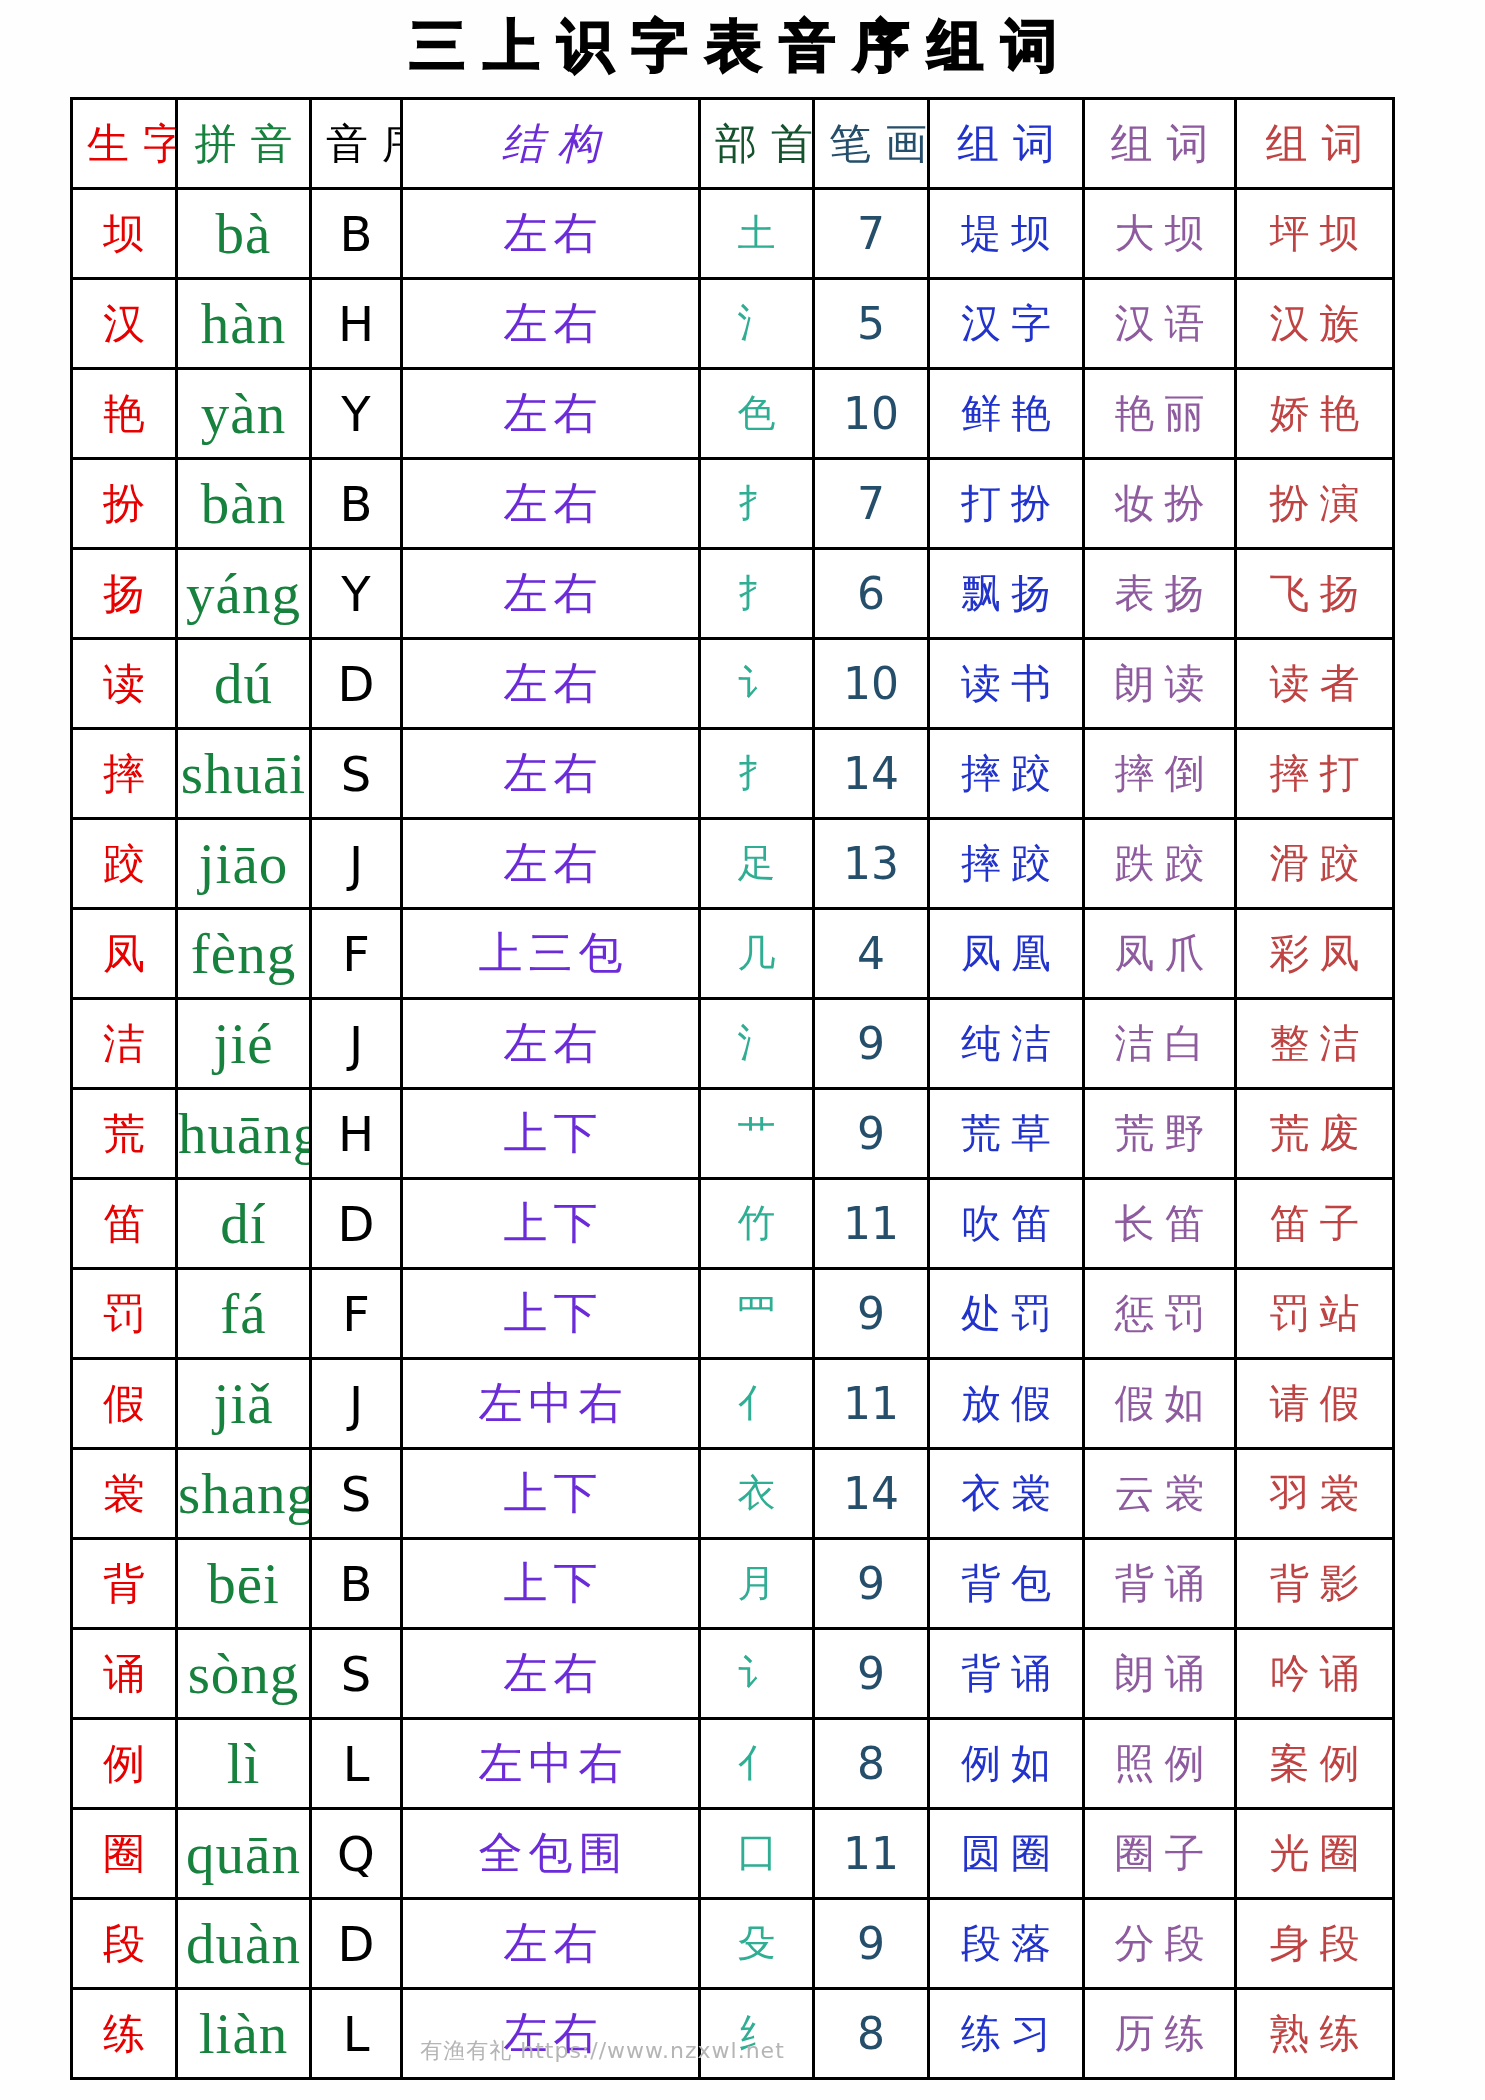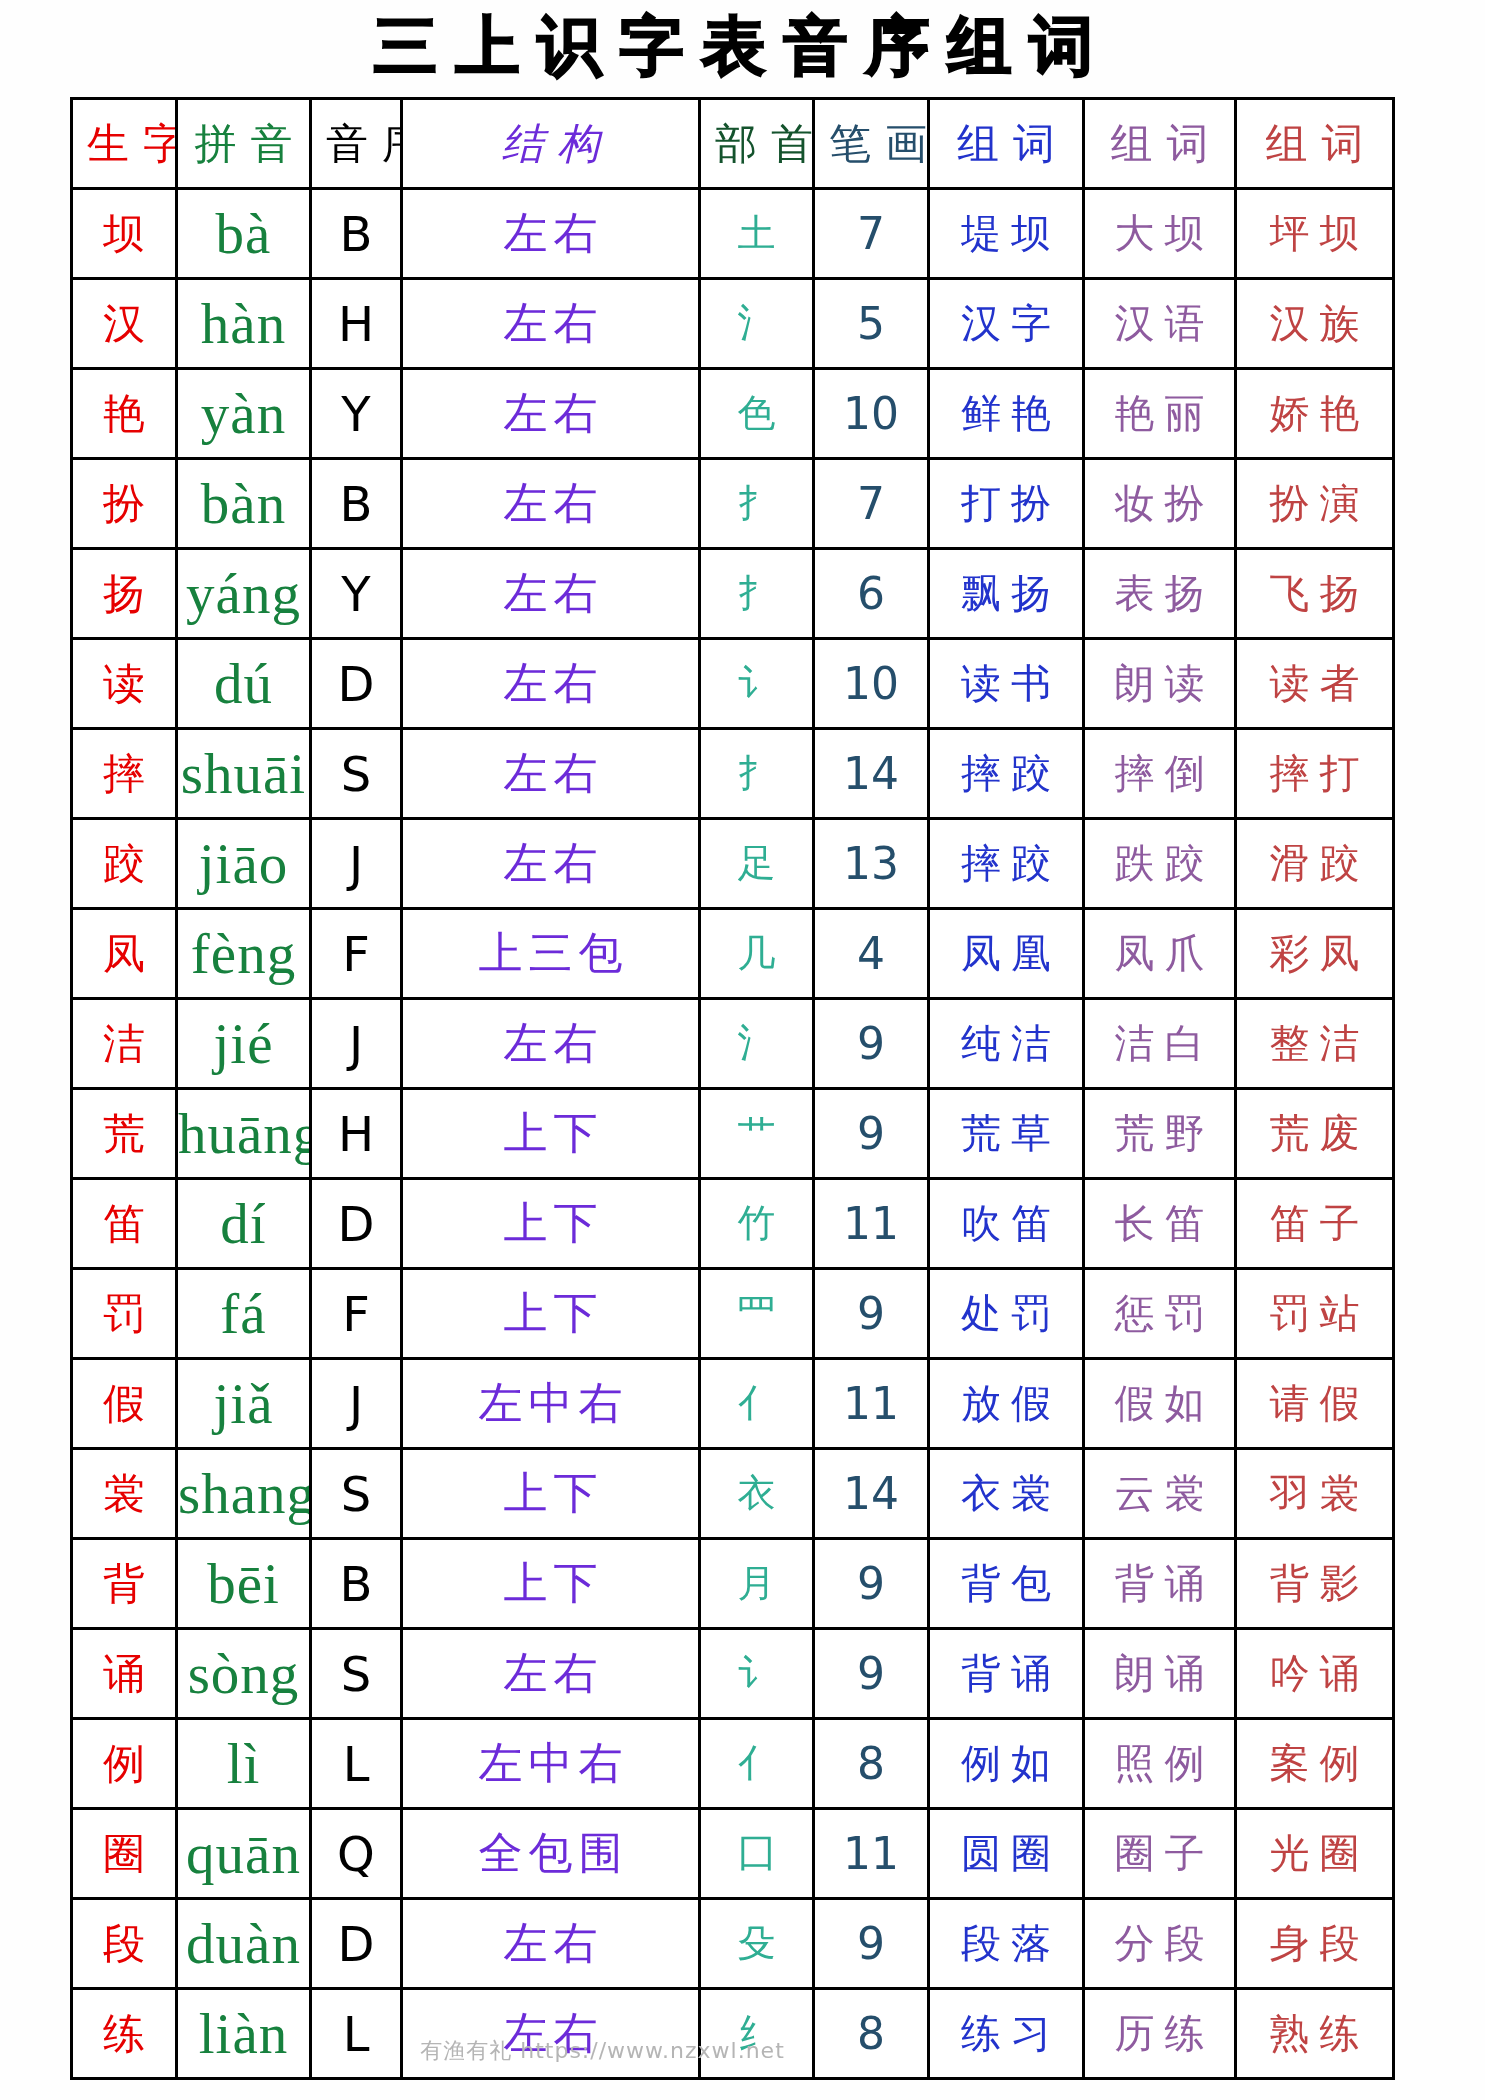--- a/index.html
+++ b/index.html
@@ -6,21 +6,21 @@
   body{
     width:1485px;height:2100px;
     background:#fefefe;
     position:relative;
     font-family:"DejaVu Sans",sans-serif;
     overflow:hidden;
   }
   .title{
     position:absolute;top:4px;left:0;width:1485px;
     text-align:center;
-    font-size:64px;line-height:84px;
+    font-size:56px;line-height:84px;
     font-weight:900;
     letter-spacing:18px;
     color:#000;
     font-family:"DejaVu Sans",sans-serif;
     -webkit-text-stroke:2px #000;
     margin:0;
   }
   table.grid{
     position:absolute;top:97px;left:70px;
     width:1322px;

